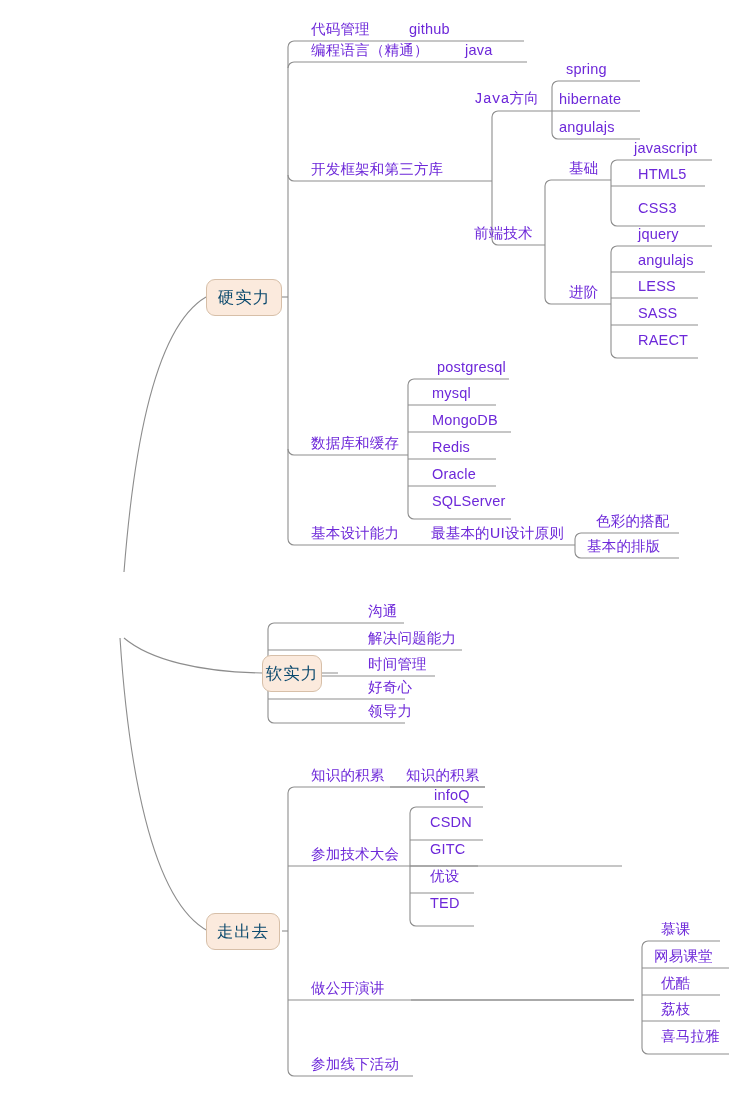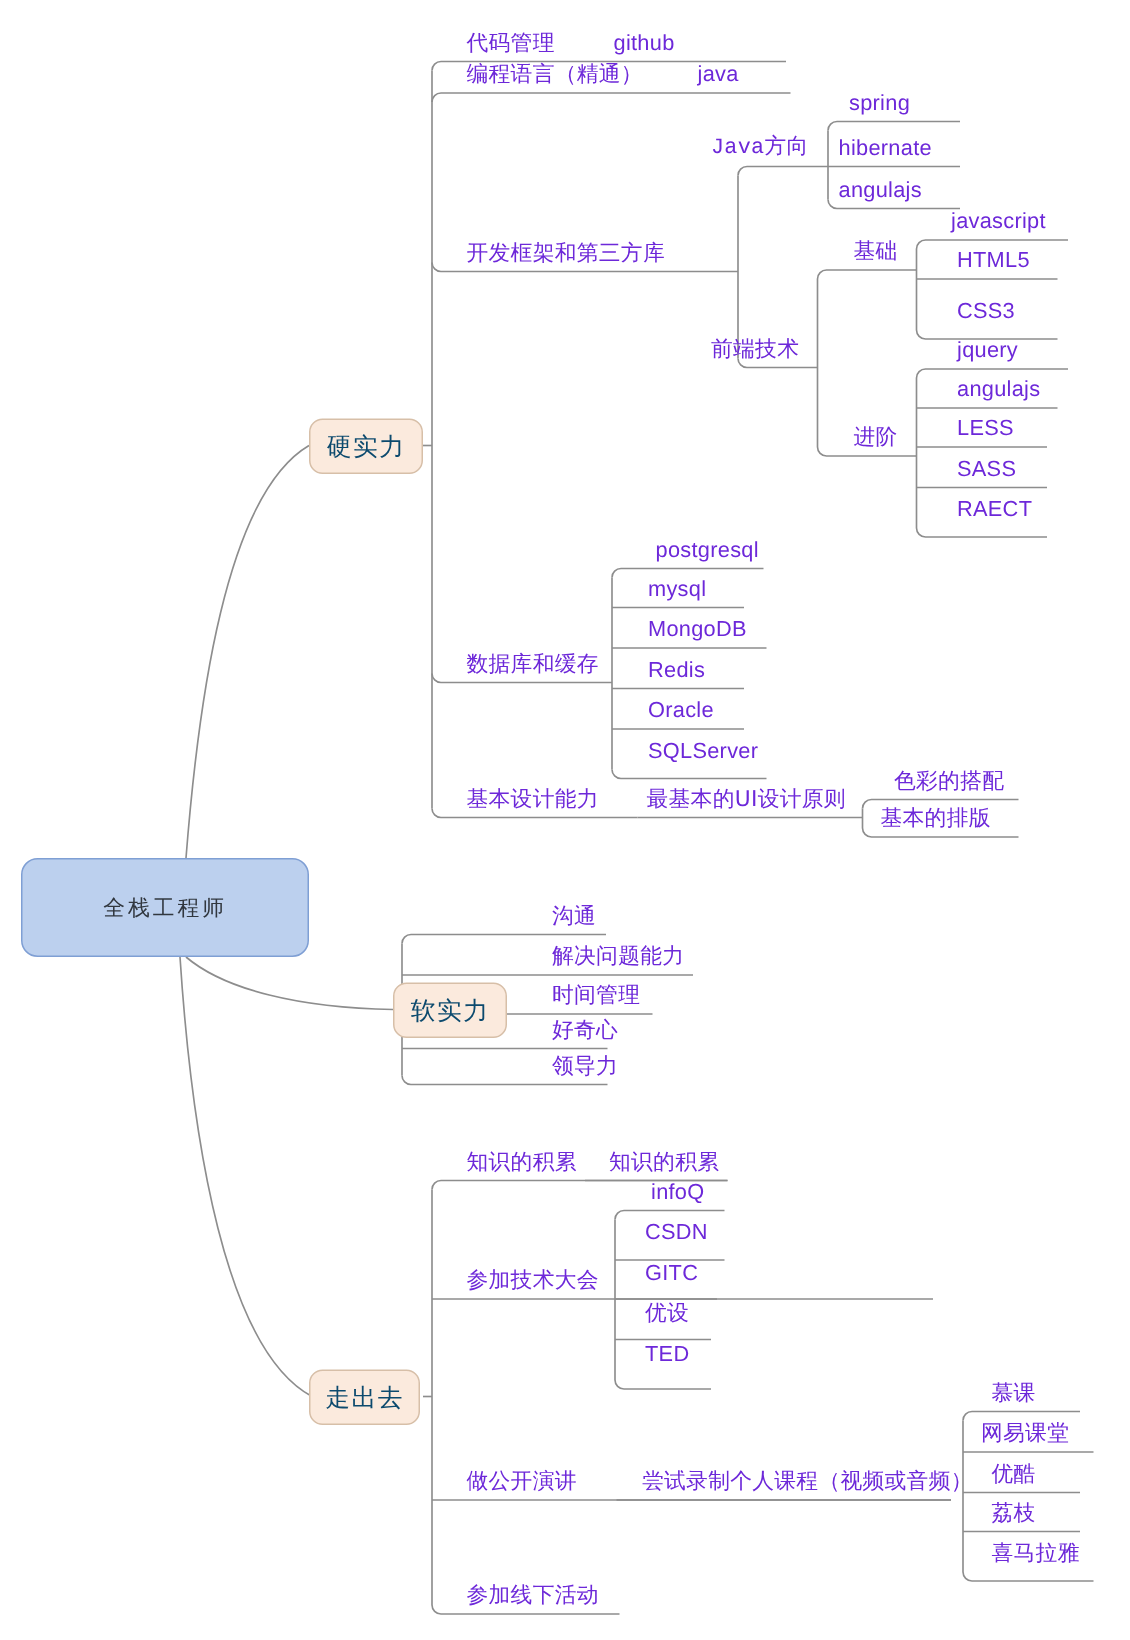--- a/index.html
+++ b/index.html
@@ -164,29 +164,26 @@
       <path d="M 411 1000 L 634 1000"></path>
       <path d="M 642 947 L 642 1048"></path>
       <path d="M 642 947 A 6 6 0 0 1 648 941 L 720 941"></path>
       <path d="M 642 968 L 729 968"></path>
       <path d="M 642 995 L 720 995"></path>
       <path d="M 642 1021 L 720 1021"></path>
       <path d="M 642 1048 A 6 6 0 0 0 648 1054 L 729 1054"></path>
     </g>
   </svg>
 
-  <div id="root-node">
-    <span class="cn">全栈工程师</span>
-  </div>
 
   <div class="branch" style="left:206px; top:279px; width:76px; height:37px;">
     <span>硬实力</span>
   </div>
 
-  <div class="branch" style="left:262px; top:655px; width:76px; height:37px;">
+  <div class="branch" style="left:262px; top:655px; width:60px; height:37px;">
     <span>软实力</span>
   </div>
 
   <div class="branch" style="left:206px; top:913px; width:74px; height:37px;">
     <span>走出去</span>
   </div>
 
   <div class="node cn" style="left:305px; top:22px;">
     <span class="txt">代码管理</span>
   </div>
@@ -330,23 +327,20 @@
   <div class="node cn" style="left:424px; top:869px;">
     <span class="txt">优设</span>
   </div>
   <div class="node" style="left:424px; top:896px;">
     <span class="txt">TED</span>
   </div>
 
   <div class="node cn" style="left:305px; top:981px;">
     <span class="txt">做公开演讲</span>
   </div>
-  <div class="node cn" style="left:422px; top:981px;">
-    <span class="txt">尝试录制个人课程（视频或音频）</span>
-  </div>
 
   <div class="node cn" style="left:655px; top:922px;">
     <span class="txt">慕课</span>
   </div>
   <div class="node cn" style="left:648px; top:949px;">
     <span class="txt">网易课堂</span>
   </div>
   <div class="node cn" style="left:655px; top:976px;">
     <span class="txt">优酷</span>
   </div>

